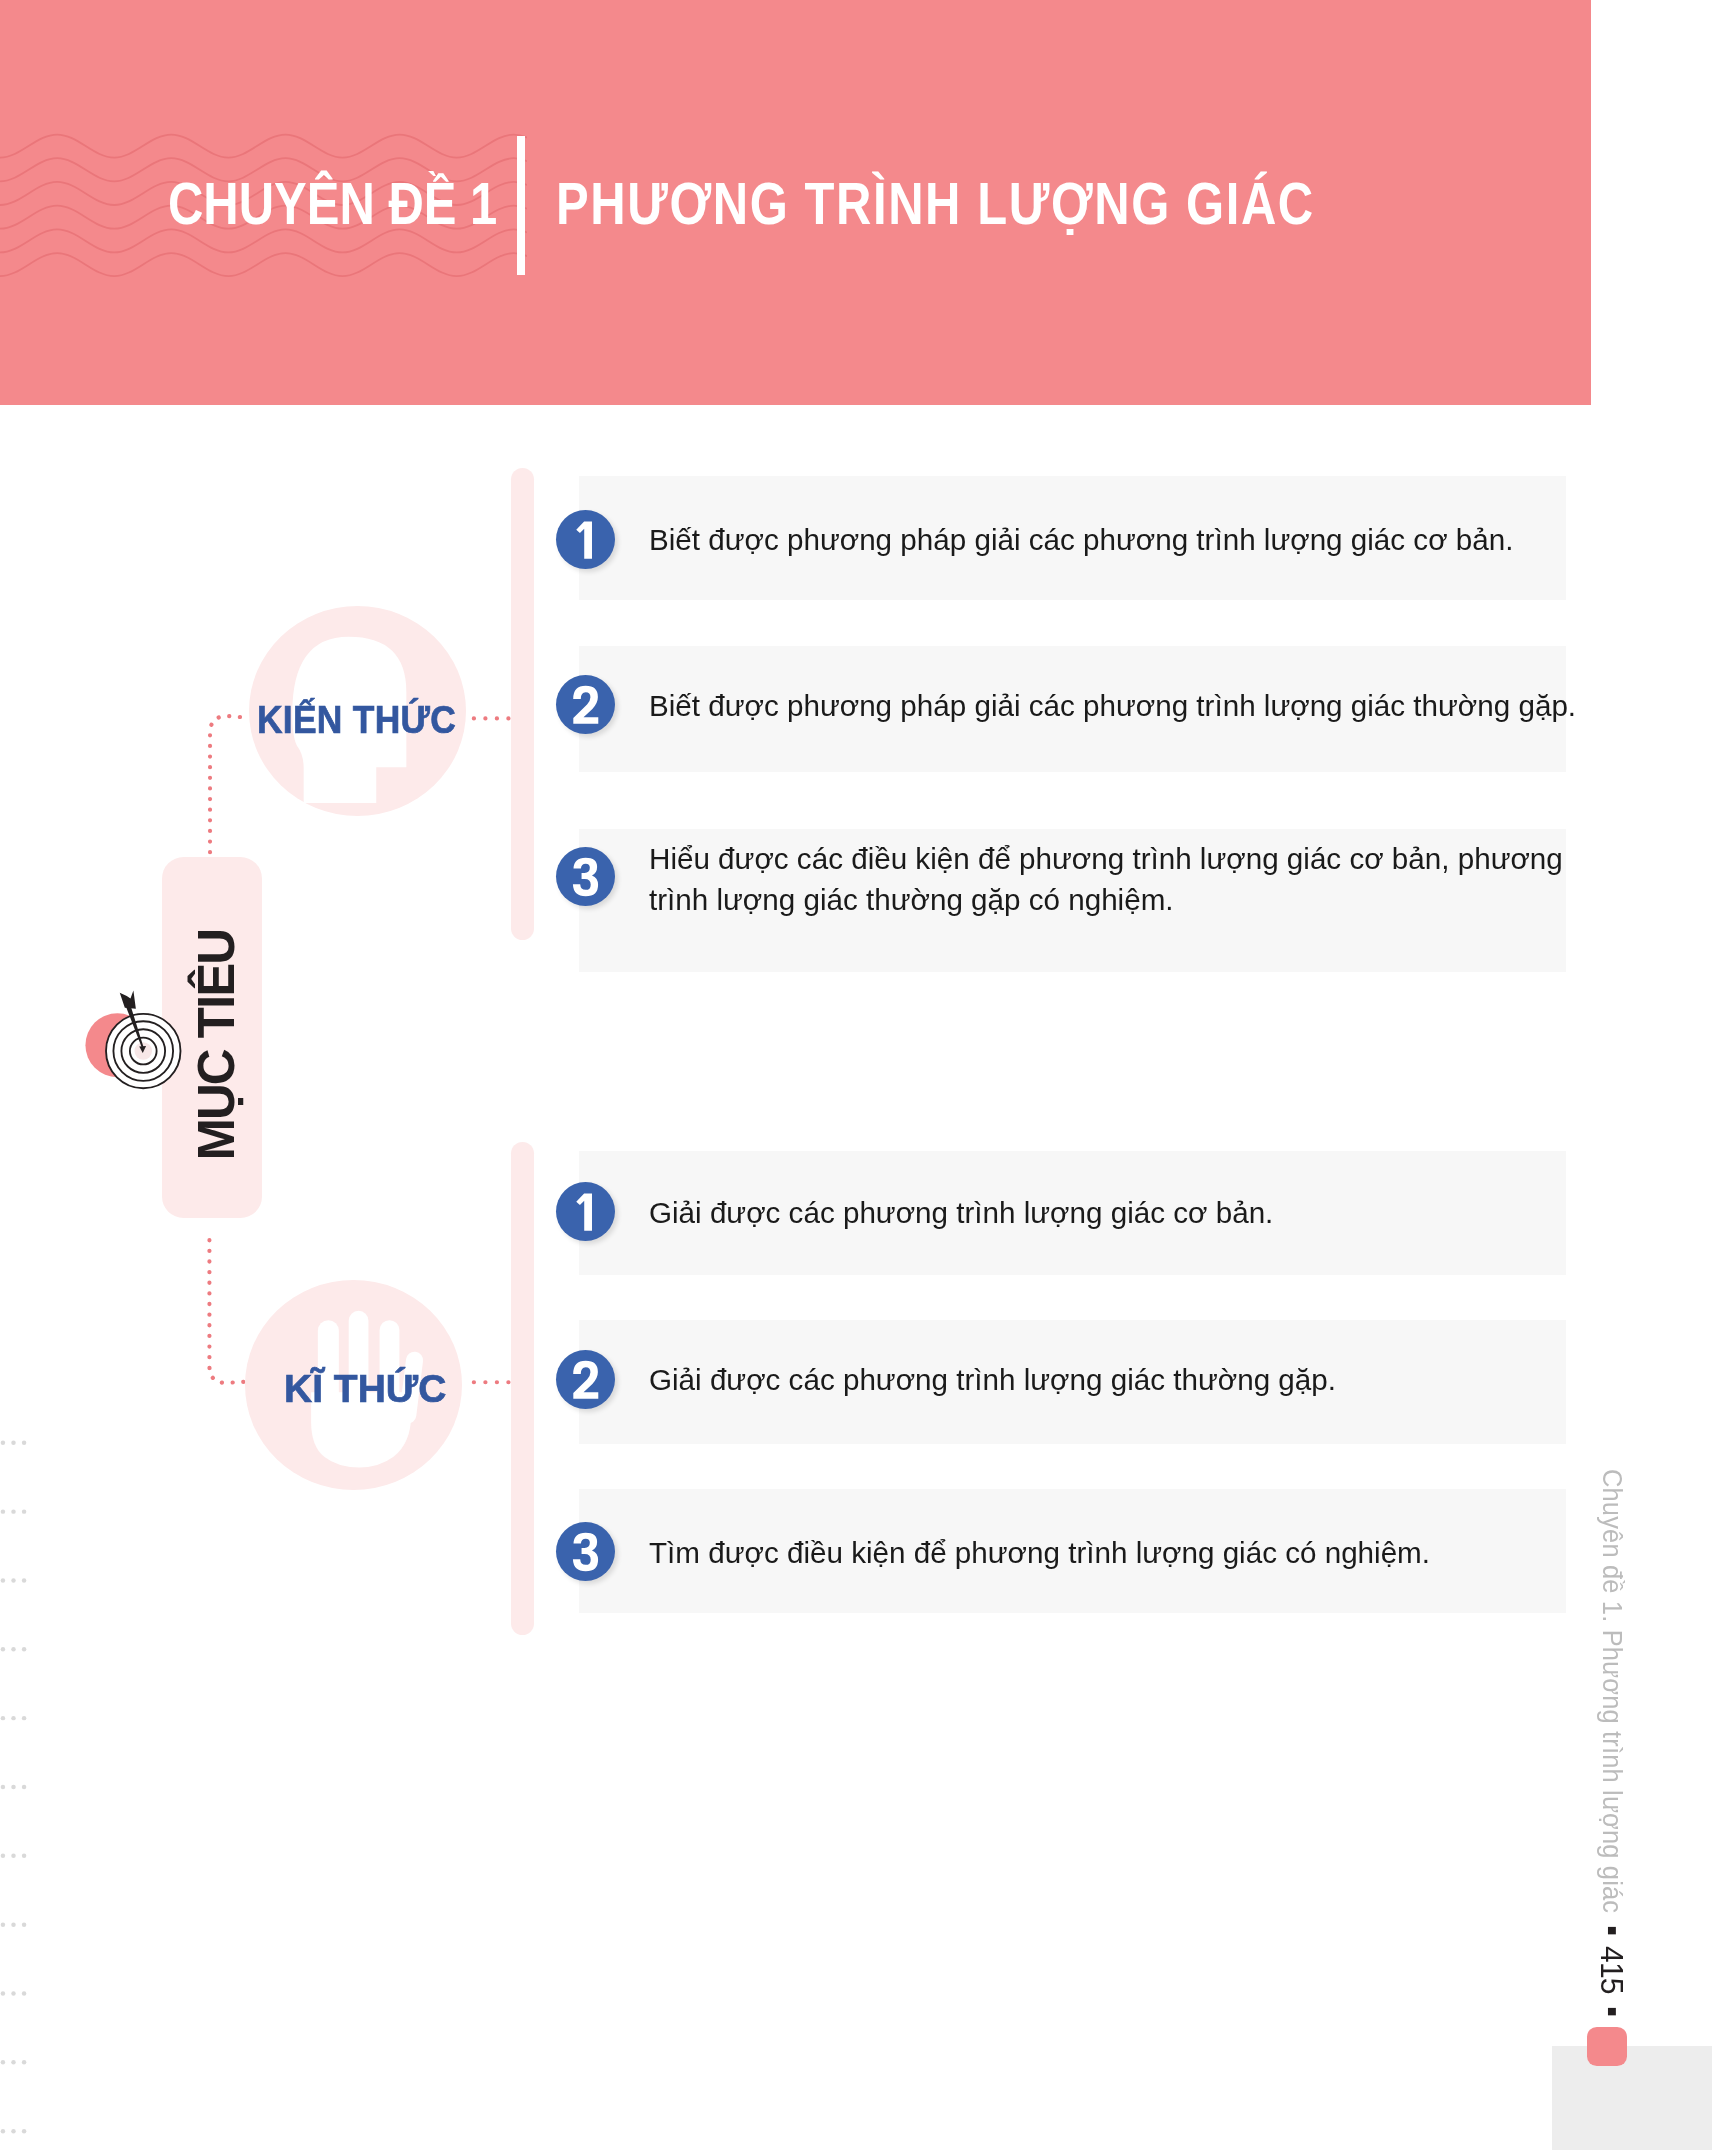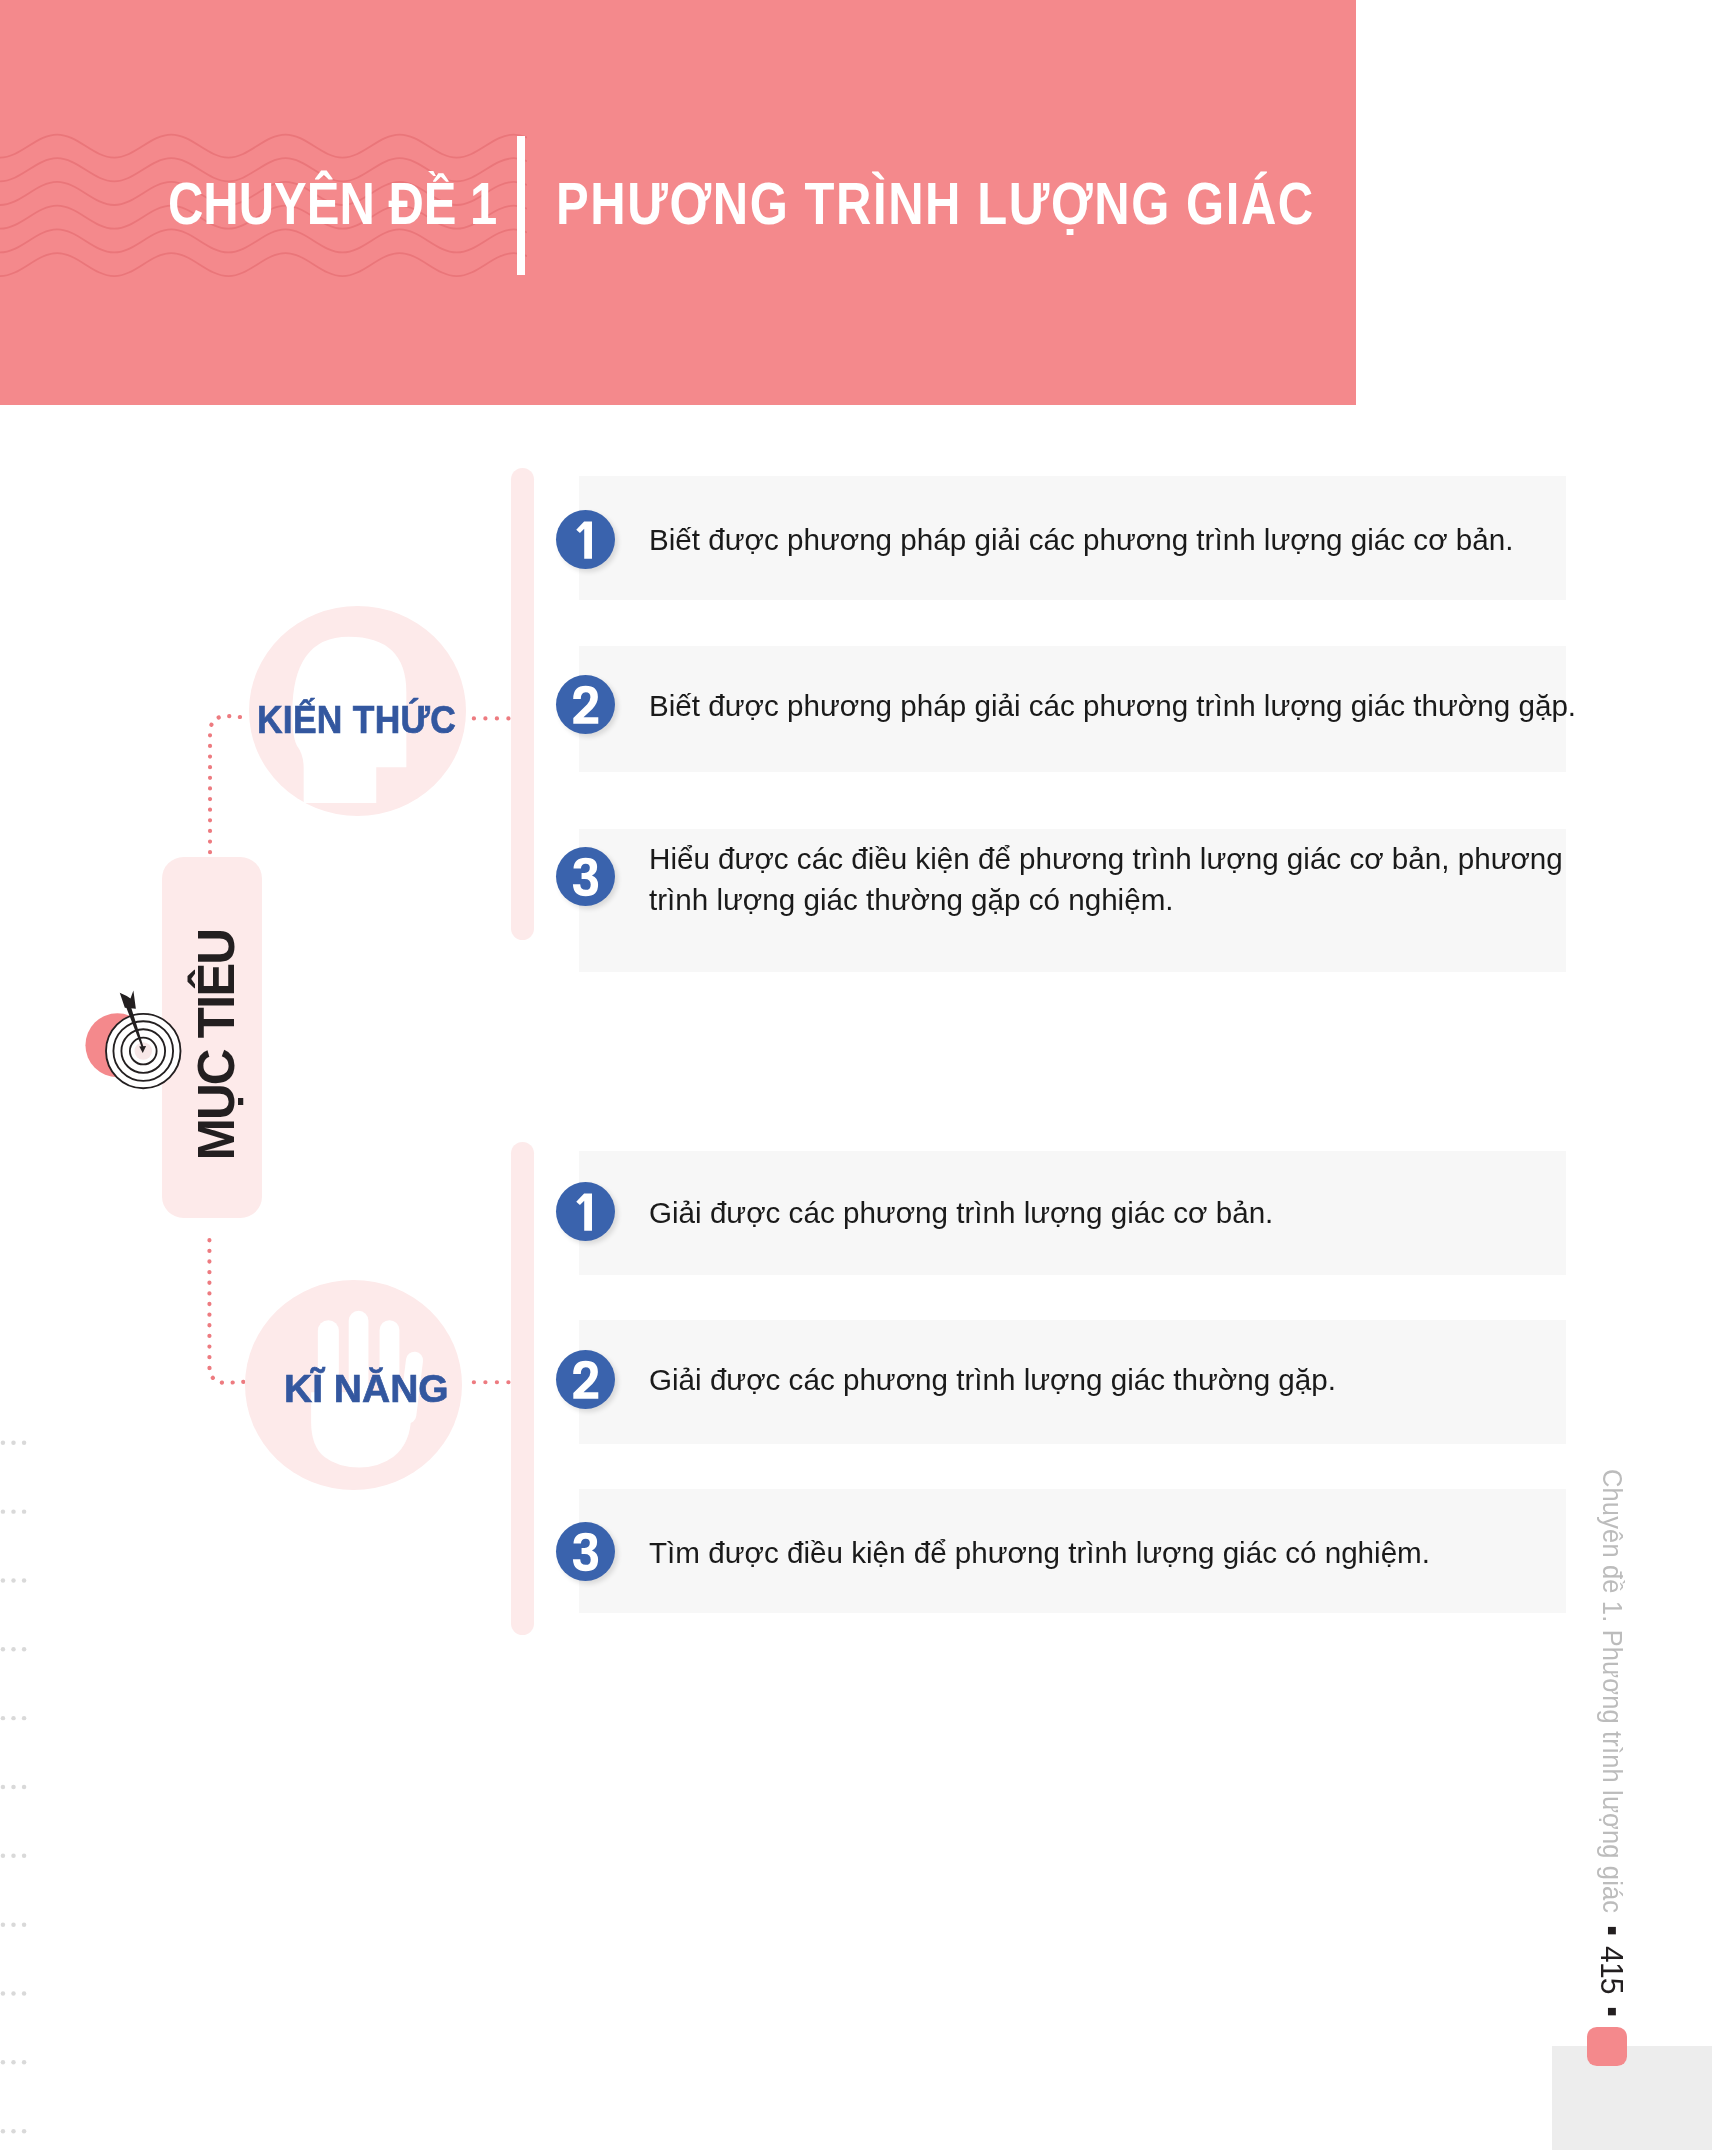--- a/index.html
+++ b/index.html
@@ -1,20 +1,20 @@
 <!DOCTYPE html>
 <html><head>
 <meta charset="utf-8">
 <style>
   html,body{margin:0;padding:0;}
   body{width:1713px;height:2150px;background:#ffffff;font-family:"Liberation Sans",sans-serif;overflow:hidden;position:relative;}
   .page{position:absolute;left:0;top:0;width:1713px;height:2150px;}
 
   
-  .header{position:absolute;left:0;top:0;width:1356px;height:405px;background:#f4898c;overflow:hidden;}
+  .header{position:absolute;left:0;top:0;width:1591px;height:405px;background:#f4898c;overflow:hidden;}
   .waves{position:absolute;left:0;top:123px;width:527px;height:205px;}
   .hdr-a{position:absolute;left:168px;top:184px;color:#ffffff;font-weight:bold;font-size:59px;line-height:41px;white-space:nowrap;transform:scaleX(0.83);transform-origin:left top;}
   .hdr-div{position:absolute;left:517px;top:136px;width:7.8px;height:139px;background:#ffffff;}
   .hdr-b{position:absolute;left:556px;top:184px;color:#ffffff;font-weight:bold;font-size:59px;line-height:41px;letter-spacing:1.9px;white-space:nowrap;transform:scaleX(0.83);transform-origin:left top;}
 
   
   .muctieu-box{position:absolute;left:162px;top:857px;width:100px;height:361px;background:#fdeaea;border-radius:21.5px;}
   .muctieu-text{position:absolute;left:166px;top:865px;width:100px;height:361px;display:flex;align-items:center;justify-content:center;}
   .muctieu-text span{writing-mode:vertical-rl;transform:rotate(180deg);font-weight:bold;font-size:51px;letter-spacing:-2px;color:#231f20;white-space:nowrap;}
 
@@ -117,21 +117,21 @@
     <svg class="bicon" viewBox="0 0 222 215">
       <g fill="#ffffff">
         <path d="M67.6 115 L167 115 Q170 124 170 138 Q170 167 152 181 Q137 192 117 192 Q95 192 81 181 Q67.6 170 67.6 145 Z"></path>
         <rect x="74.5" y="41.1" width="21.5" height="100" rx="10.75"></rect>
         <rect x="106.1" y="31.6" width="20.2" height="110" rx="10.1"></rect>
         <rect x="137.7" y="41.1" width="20.3" height="100" rx="10.15"></rect>
         <rect x="161.3" y="73.2" width="17.5" height="74" rx="8.75" transform="rotate(7 169.8 110)"></rect>
       </g>
     </svg>
   </div>
-  <div class="bubble-label" id="lab1">KĨ NĂNG</div>
+  <div class="bubble-label" id="lab1">KĨ THỨC</div>
 
   <div class="muctieu-box"></div>
   <div class="muctieu-text">
       <span>MỤC TIÊU</span>
     </div>
   <svg class="target-icon" viewBox="0 0 160 160">
     <circle cx="39.4" cy="72" r="32.8" fill="#f4898c"></circle>
     <circle cx="65.9" cy="78" r="38.2" fill="#ffffff" stroke="#231f20" stroke-width="1.9"></circle>
     <circle cx="65.9" cy="78" r="30.6" fill="none" stroke="#231f20" stroke-width="1.9"></circle>
     <circle cx="65.9" cy="78" r="22.4" fill="none" stroke="#231f20" stroke-width="1.9"></circle>

